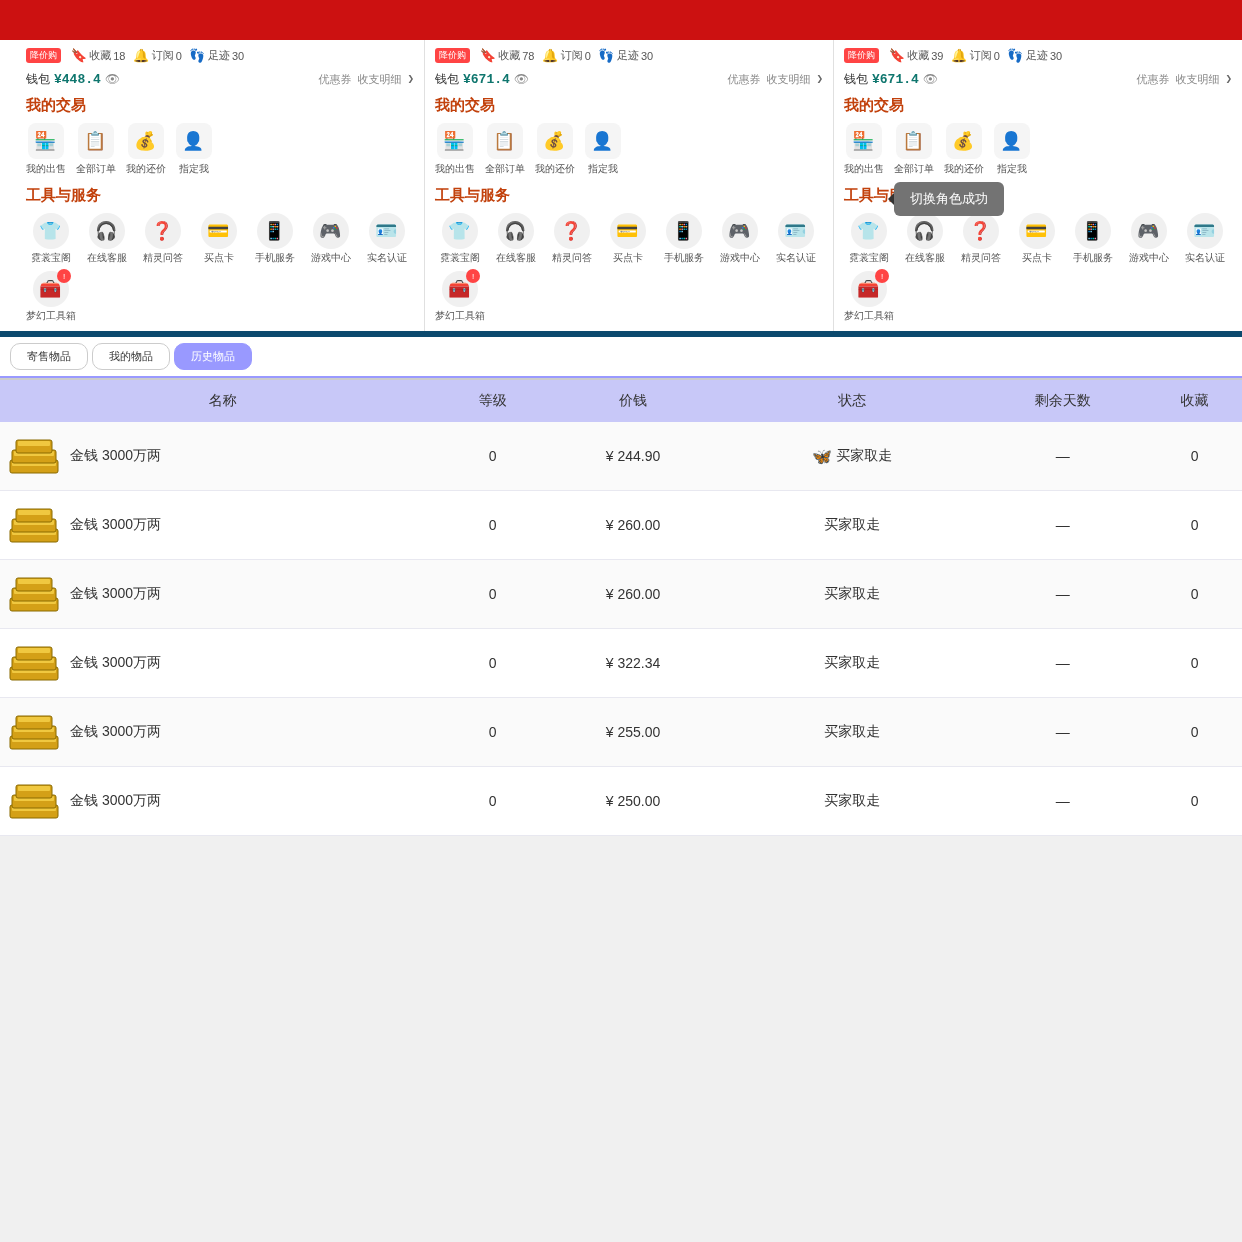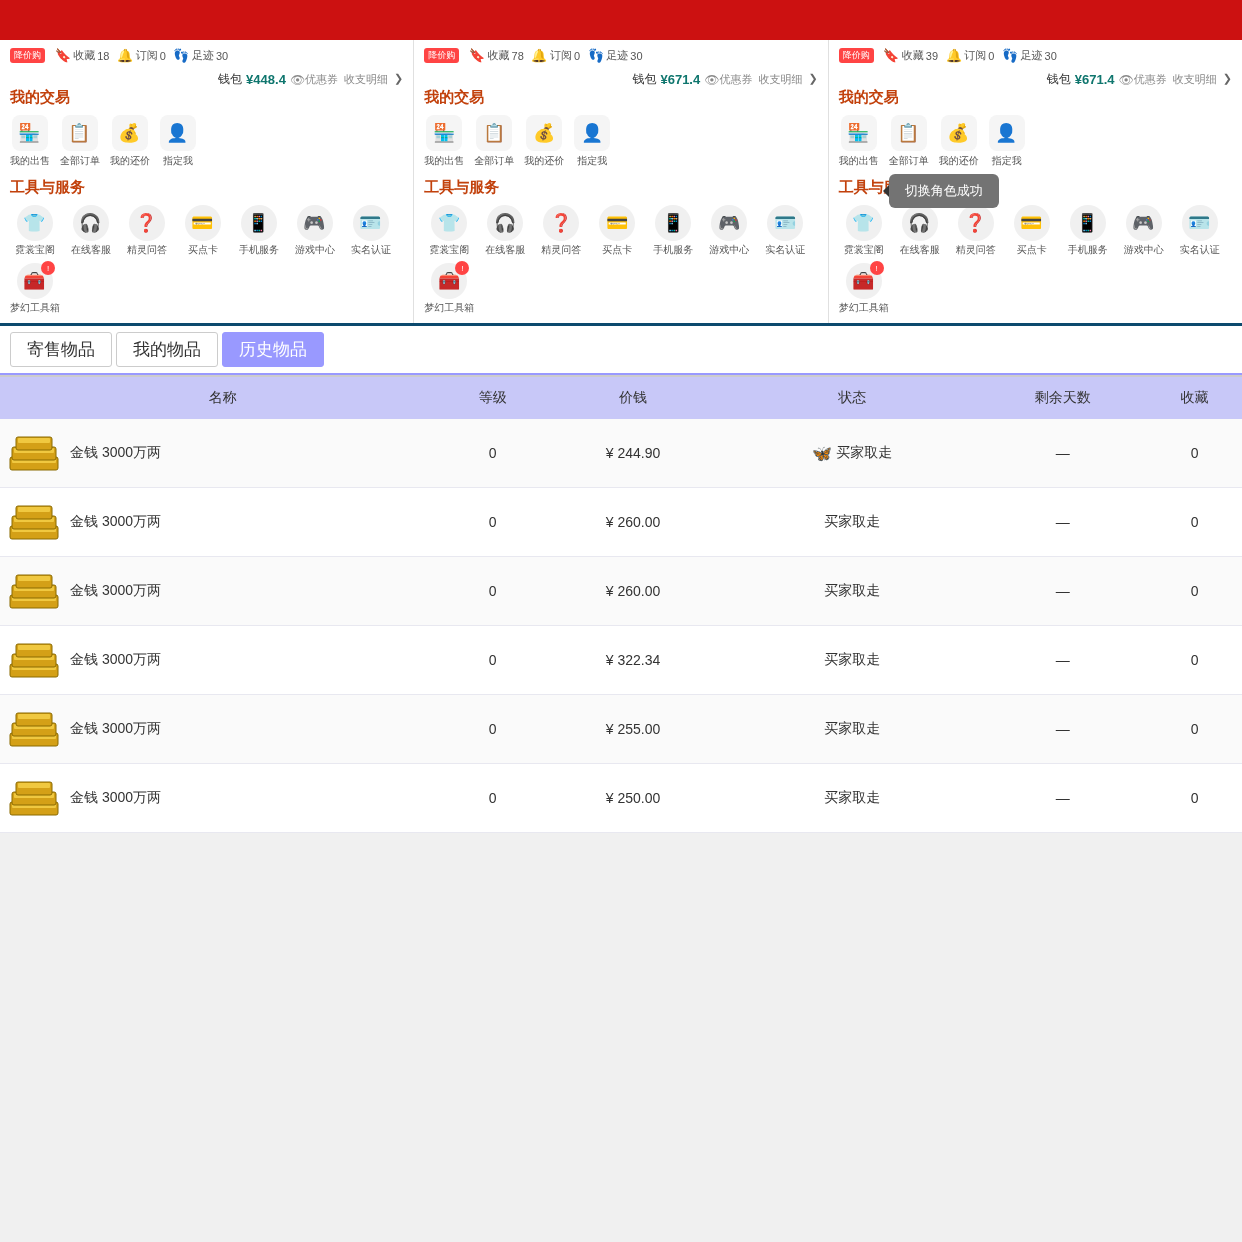--- a/index.html
+++ b/index.html
@@ -21,21 +21,22 @@
       font-size: 92px;
       font-weight: 900;
       letter-spacing: 8px;
       text-shadow: 3px 3px 6px rgba(0,0,0,0.4);
     }
 
     
     .accounts-row {
       display: flex;
       background: white;
-      border-bottom: 3px solid #0c4a6e;
+      border-bottom: 6px solid #0c4a6e;
+      padding-left: 16px;
     }
     .account-panel {
       flex: 1;
       border-right: 1px solid #e0e0e0;
       padding: 8px 10px;
       font-size: 11px;
       position: relative;
     }
     .account-panel:last-child { border-right: none; }
 
@@ -62,22 +63,24 @@
     .top-stat {
       display: flex;
       align-items: center;
       gap: 2px;
     }
     .stat-icon { font-size: 13px; }
 
     .wallet-row {
       display: flex;
       align-items: center;
-      justify-content: flex-end;
+      justify-content: space-between;
+      margin-bottom: 8px;
       font-size: 12px;
+      font-family: Liberation Mono, monospace;
     }
     .wallet-left {
       display: flex;
       align-items: center;
       gap: 4px;
     }
     .wallet-label { color: #333; font-size: 12px; }
     .wallet-amount { color: #0f766e; font-weight: bold; font-size: 13px; }
     .eye-icon { font-size: 12px; color: #888; }
     .wallet-right {
@@ -195,22 +198,22 @@
       display: flex;
       align-items: center;
       padding: 6px 10px;
       gap: 4px;
       border-bottom: 2px solid #9999ff;
     }
     .tab-btn {
       padding: 5px 16px;
       border: 1px solid #ccc;
       background: white;
-      font-size: 17px;
-      border-radius: 3px;
+      font-size: 11px;
+      border-radius: 10px;
       cursor: pointer;
       color: #333;
     }
     .tab-btn.active {
       background: #9999ff;
       color: white;
       border-color: #9999ff;
     }
 
     

